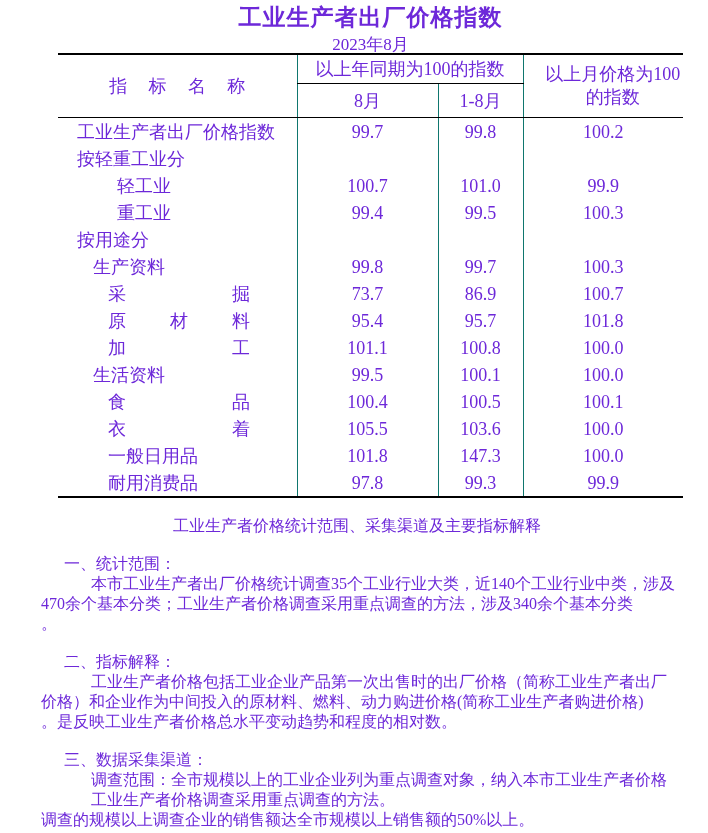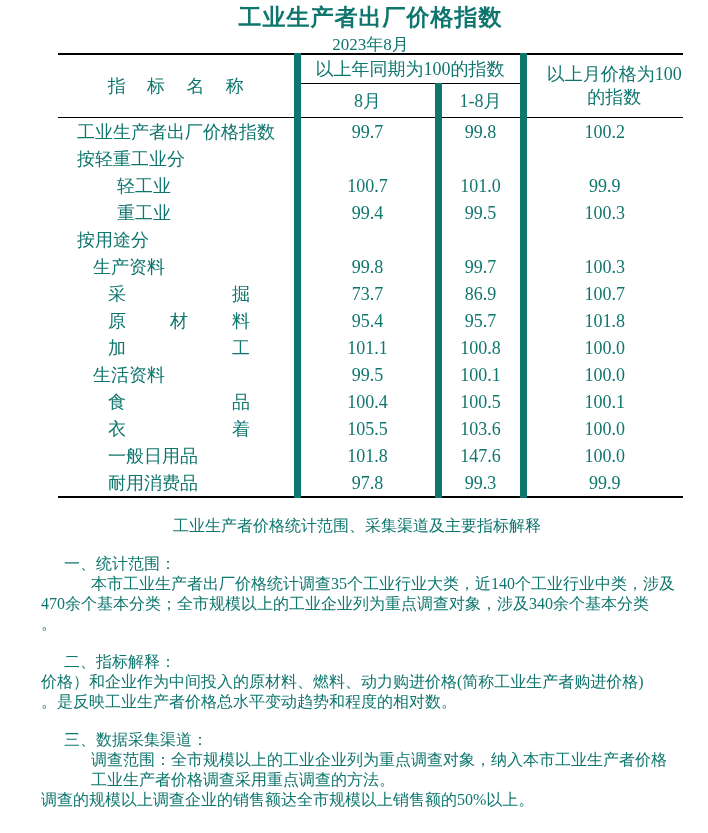--- a/index.html
+++ b/index.html
@@ -1,37 +1,37 @@
 <!DOCTYPE html>
 <html><head>
 <meta charset="utf-8">
 <style>
   html,body{margin:0;padding:0;background:#ffffff;}
   .page{
     position:relative;width:708px;height:833px;background:#fff;
     font-family:"Liberation Serif","DejaVu Serif",serif;
-    color:#0f766e;overflow:hidden;
+    color:#6d28d9;overflow:hidden;
   }
   .page-title{
     position:absolute;top:2px;left:58px;width:625px;
     text-align:center;font-size:23px;font-weight:bold;letter-spacing:1px;
     white-space:nowrap;
   }
   .page-subtitle{
     position:absolute;top:33px;left:58px;width:625px;
     text-align:center;font-size:17px;white-space:nowrap;
   }
   .table-wrap{position:absolute;top:53px;left:58px;width:625px;}
   table.ppi{
     border-collapse:collapse;table-layout:fixed;width:625px;
     font-size:18px;line-height:1;
   }
   table.ppi{border-top:2px solid #000;border-bottom:2px solid #000;}
   th,td{padding:0;font-weight:normal;vertical-align:middle;}
-  th.bl,td.bl{border-left:7px solid #0f766e;}
+  th.bl,td.bl{border-left:1px solid #0f766e;}
   th.hb{border-bottom:1px solid #000;}
   tr.hr1 th{height:28px;}
   tr.hr2 th{height:33px;}
   tr.data-row td{height:27px;}
   th{text-align:center;}
   td.num{text-align:center;}
   td.label-cell{text-align:left;}
   .mom-head{white-space:pre-line;text-align:center;line-height:1.3;padding-left:19px;}
   .spread{
     display:inline-block;width:142px;
@@ -166,45 +166,46 @@
   <tr class="data-row">
     <td class="label-cell ind3"><span class="lbl spread">衣 着</span></td>
     <td class="num bl">105.5</td>
     <td class="num bl">103.6</td>
     <td class="num bl">100.0</td>
   </tr>
 
   <tr class="data-row">
     <td class="label-cell ind3"><span class="lbl">一般日用品</span></td>
     <td class="num bl">101.8</td>
-    <td class="num bl">147.6</td>
+    <td class="num bl">147.3</td>
     <td class="num bl">100.0</td>
   </tr>
 
   <tr class="data-row">
     <td class="label-cell ind3"><span class="lbl">耐用消费品</span></td>
     <td class="num bl">97.8</td>
     <td class="num bl">99.3</td>
     <td class="num bl">99.9</td>
   </tr>
 </tbody>
     </table>
   </div>
 
   <div class="notes">
     <div class="notes-heading">工业生产者价格统计范围、采集渠道及主要指标解释</div>
     <div id="note-sections">
         <div class="note-section">
           <div class="note-line li-label">一、统计范围：</div>
           <div class="note-line li-para">本市工业生产者出厂价格统计调查35个工业行业大类，近140个工业行业中类，涉及</div>
-          <div class="note-line li-none">470余个基本分类；全市规模以上的工业企业列为重点调查对象，涉及340余个基本分类</div>
+          <div class="note-line li-none">470余个基本分类；工业生产者价格调查采用重点调查的方法，涉及340余个基本分类</div>
           <div class="note-line li-none">。</div>
         </div>
         <div class="note-section">
           <div class="note-line li-label">二、指标解释：</div>
+          <div class="note-line li-para">工业生产者价格包括工业企业产品第一次出售时的出厂价格（简称工业生产者出厂</div>
           <div class="note-line li-none">价格）和企业作为中间投入的原材料、燃料、动力购进价格(简称工业生产者购进价格)</div>
           <div class="note-line li-none">。是反映工业生产者价格总水平变动趋势和程度的相对数。</div>
         </div>
         <div class="note-section">
           <div class="note-line li-label">三、数据采集渠道：</div>
           <div class="note-line li-para">调查范围：全市规模以上的工业企业列为重点调查对象，纳入本市工业生产者价格</div>
           <div class="note-line li-para">工业生产者价格调查采用重点调查的方法。</div>
           <div class="note-line li-none">调查的规模以上调查企业的销售额达全市规模以上销售额的50%以上。</div>
         </div>
       </div>

